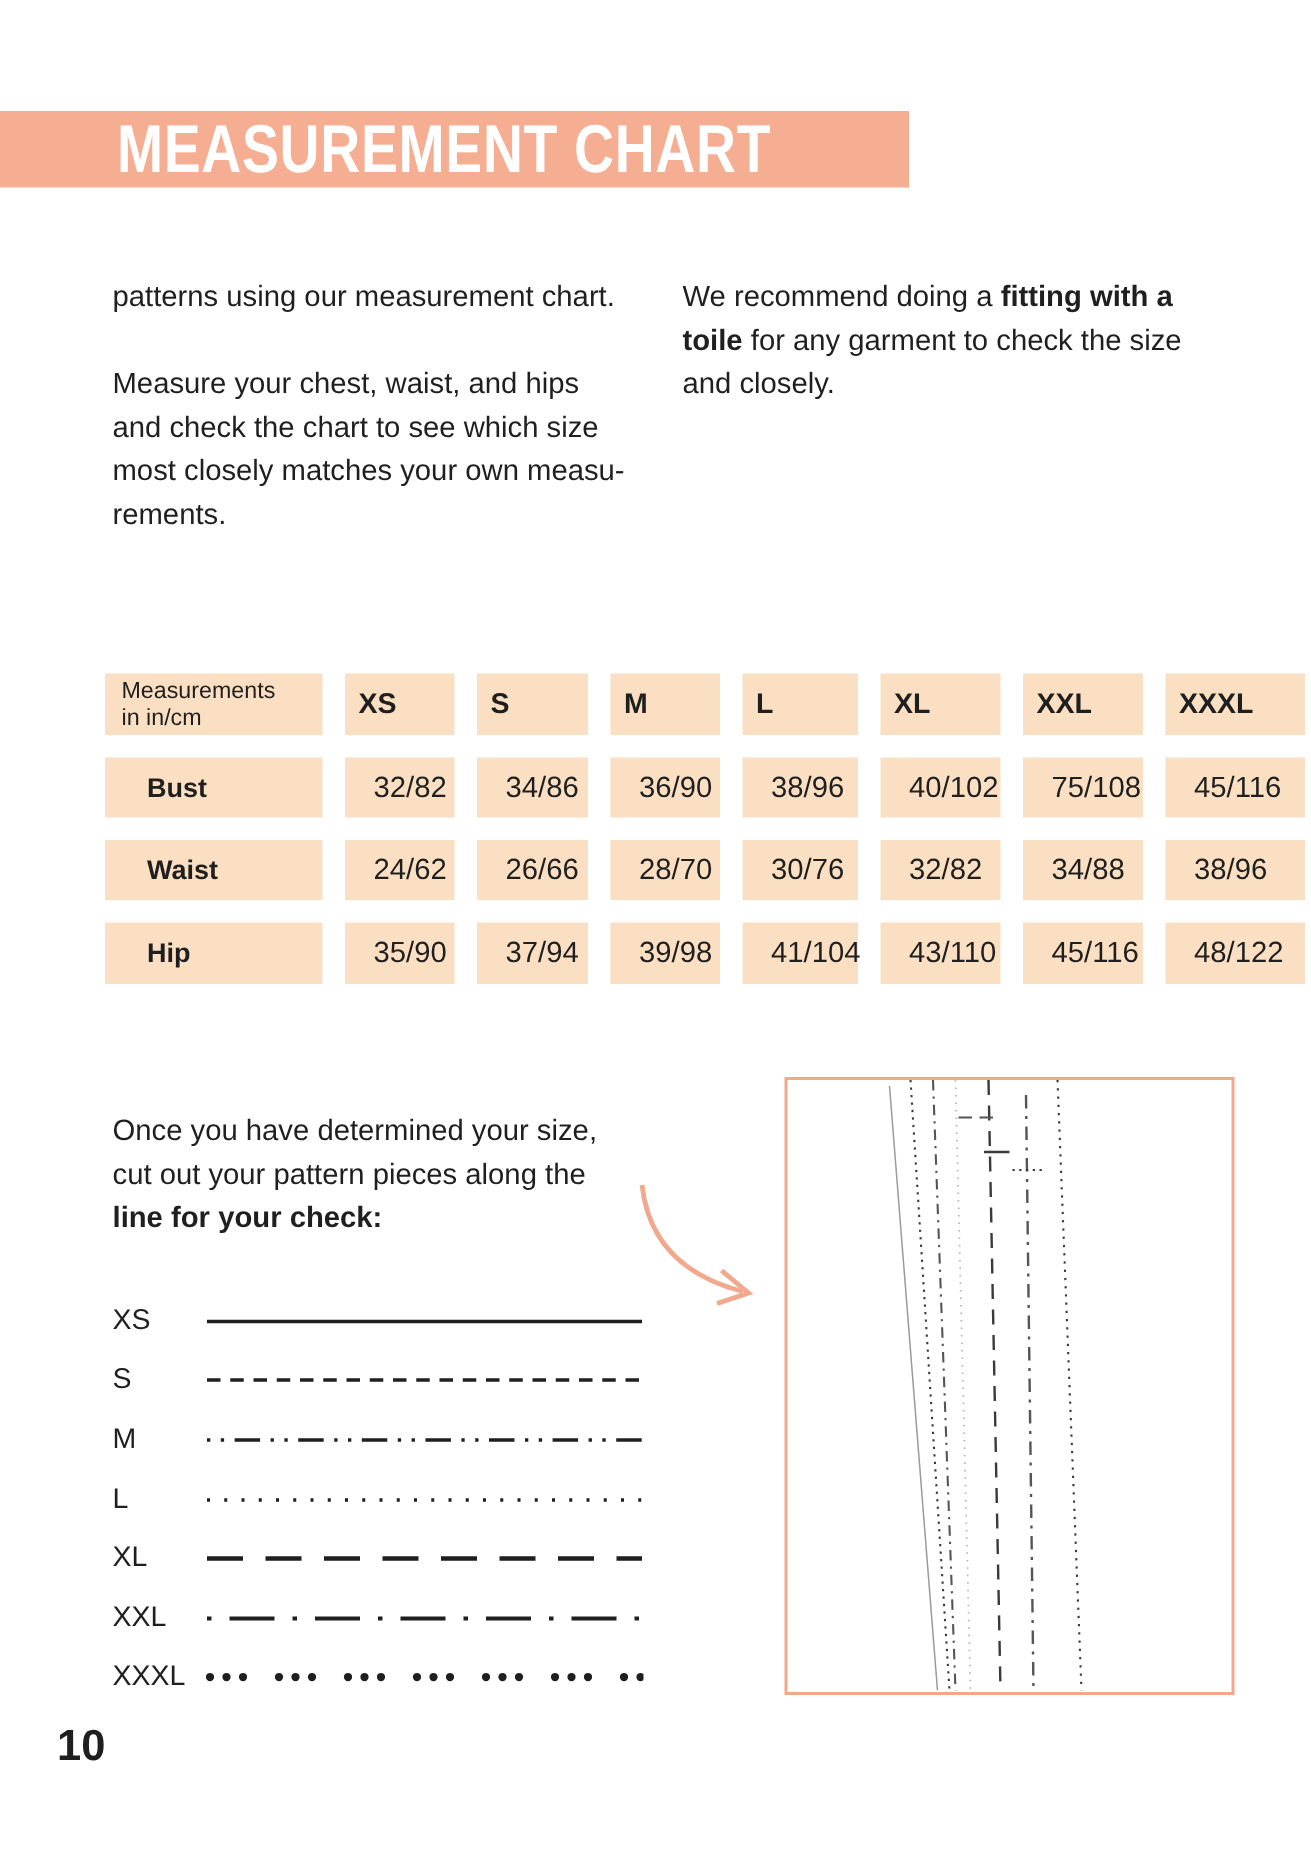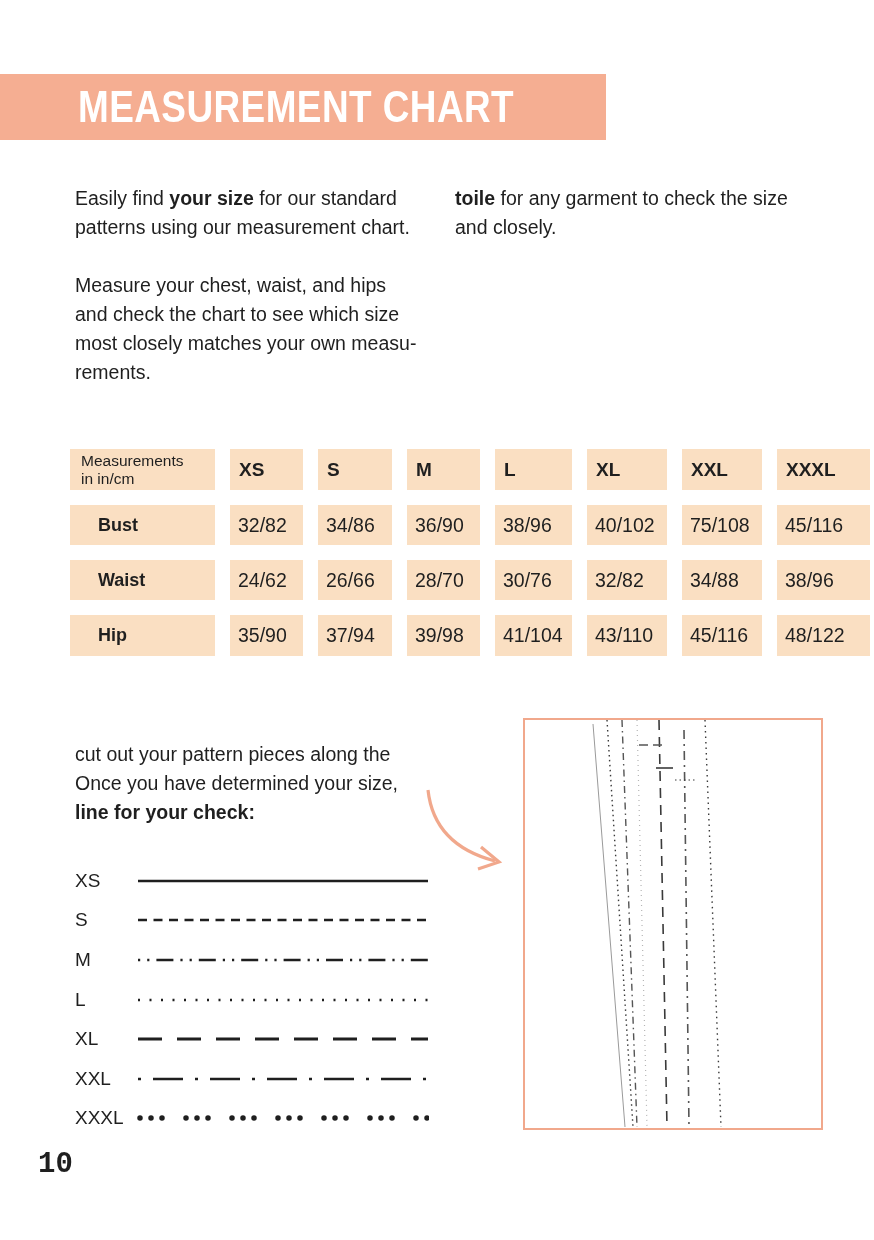--- a/index.html
+++ b/index.html
@@ -2,21 +2,21 @@
 <html><head>
 <meta charset="utf-8">
 <style>
   html,body{margin:0;padding:0;background:#ffffff;}
   .page{
     position:relative;width:874px;height:1240px;background:#ffffff;overflow:hidden;
     font-family:"Liberation Sans",sans-serif;color:#1f1f1f;
   }
   
   .title-bar{
-    position:absolute;left:0;top:74px;width:606px;height:66px;
+    position:absolute;left:0;top:74px;width:606px;height:51px;
     background:#f5ae92;display:flex;align-items:center;
   }
   .title-bar .title-text{
     display:inline-block;margin-left:78px;color:#ffffff;font-weight:bold;
     font-size:41px;letter-spacing:0.5px;white-space:nowrap;
     transform:scale(0.90,1.10);transform-origin:0 50%;
   }
   
   .col{position:absolute;font-size:19.5px;line-height:29px;}
   .col-left{left:75px;top:184px;width:360px;}
@@ -32,21 +32,21 @@
     grid-template-rows:41px 40px 40px 41px;
     column-gap:9px;row-gap:9px;gap:15px;
   }
   .cell{
     background:#fadfc2;display:flex;align-items:center;padding-left:9px;box-sizing:border-box;
   }
   .cell.first{flex-direction:column;align-items:flex-start;justify-content:center;
     font-size:15.5px;line-height:18px;padding-left:11px;}
   .cell.sizehead{font-weight:bold;font-size:19px;}
   .cell.rowlabel{font-weight:bold;font-size:18px;padding-left:28px;}
-  .cell.val{font-size:19.5px;padding-left:8px;}
+  .cell.val{font-size:19.5px;padding-left:19px;}
   
   .cut-text{position:absolute;left:75px;top:740px;font-size:19.5px;line-height:29px;}
   
   .arrow{position:absolute;left:415px;top:783px;}
   
   .illus{
     position:absolute;left:523px;top:718px;width:300px;height:412px;
     border:2.5px solid #f1a88c;box-sizing:border-box;background:#ffffff;
   }
   
@@ -56,46 +56,46 @@
   .legend-line{flex:none;}
   .ls{stroke:#1f1f1f;fill:none;}
   .ls-solid{stroke-width:2.4;}
   .ls-dashed{stroke-width:2.4;stroke-dasharray:9 6.5;}
   .ls-dash-dot-dot{stroke-width:2.4;stroke-dasharray:2.2 7 2.2 7 17 7;}
   .ls-dotted{stroke-width:2.4;stroke-dasharray:2 9.5;}
   .ls-long-dash{stroke-width:3;stroke-dasharray:24 15;}
   .ls-dot-dash{stroke-width:2.6;stroke-dasharray:3 12 30 12;}
   .ls-dot-groups{stroke-width:5.5;stroke-linecap:round;stroke-dasharray:0 11 0 11 0 24;}
   
-  .page-num{position:absolute;left:38px;top:1148px;font-size:29px;font-weight:bold;font-family:Liberation Mono, monospace;}
+  .page-num{position:absolute;left:38px;top:1148px;font-size:29px;font-weight:bold;}
 </style>
 </head>
 <body>
 
 <div class="page">
 
   <div class="title-bar">
     <span class="title-text">MEASUREMENT CHART</span>
   </div>
 
   <div class="col col-left">
     <p class="para">
-      <span class="line"><span>Easily find </span><b>your size</b><span> for our standard</span></span>
       <span class="line">patterns using our measurement chart.</span>
     </p>
     <p class="para">
       <span class="line">Measure your chest, waist, and hips</span>
       <span class="line">and check the chart to see which size</span>
       <span class="line">most closely matches your own measu-</span>
       <span class="line">rements.</span>
     </p>
   </div>
 
   <div class="col col-right">
     <p class="para">
+      <span class="line"><span>We recommend doing a </span><b>fitting with a</b></span>
       <span class="line"><b>toile</b><span> for any garment to check the size</span></span>
       <span class="line">and closely.</span>
     </p>
   </div>
 
   <div class="mtable">
     <div class="cell first">
       <span>Measurements</span>
       <span>in in/cm</span>
     </div>
@@ -129,22 +129,22 @@
     <div class="cell val">35/90</div>
     <div class="cell val">37/94</div>
     <div class="cell val">39/98</div>
     <div class="cell val">41/104</div>
     <div class="cell val">43/110</div>
     <div class="cell val">45/116</div>
     <div class="cell val">48/122</div>
   </div>
 
   <div class="cut-text">
+    <span class="line">Once you have determined your size,</span>
     <span class="line">cut out your pattern pieces along the</span>
-    <span class="line">Once you have determined your size,</span>
     <span class="line"><b>line for your check:</b></span>
   </div>
 
   <svg class="arrow" width="100" height="95" viewBox="0 0 100 95">
     <path d="M13,7 Q19,62 80,78" stroke="#f1a88c" stroke-width="3.2" fill="none"></path>
     <path d="M66,64 L84,79 L63,86" stroke="#f1a88c" stroke-width="3.2" fill="none" stroke-linejoin="miter"></path>
   </svg>
 
   <div class="illus">
     <svg width="295" height="407" viewBox="0 0 295 407">

